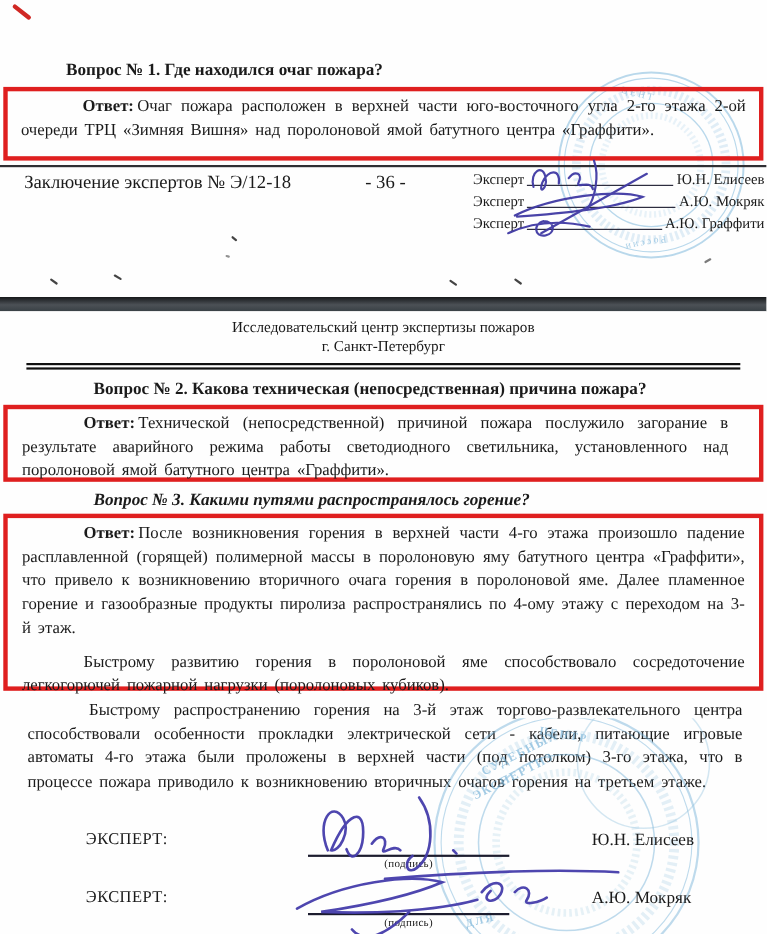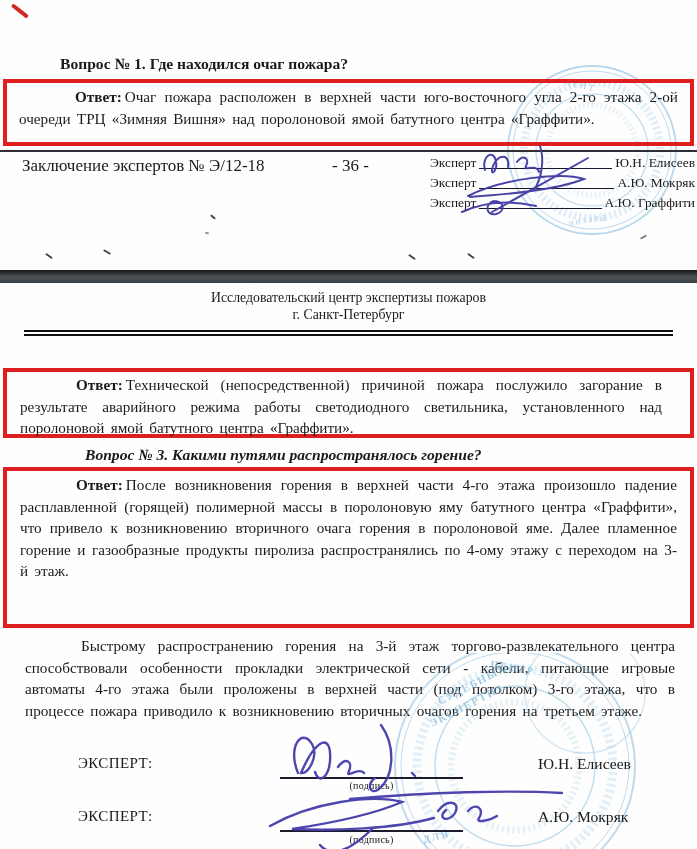--- a/index.html
+++ b/index.html
@@ -103,29 +103,31 @@
 
   <div id="band" class="abs"></div>
 
   <div id="page2" class="page">
 
     <div class="abs orgline" style="top:6px;left:0;">Исследовательский центр экспертизы пожаров</div>
     <div class="abs orgline" style="top:23px;left:0;">г. Санкт-Петербург</div>
 
     <div class="abs dline" style="top:47px;left:24px;width:649px;"></div>
 
+    <div class="abs q" style="top:62px;left:85px;">Вопрос № 2. Какова техническая (непосредственная) причина пожара?</div>
 
     <div class="abs redbox" style="top:85px;left:3px;width:691px;height:70px;padding:2px 28px 0 13px;">
       <p class="body-text"><b>Ответ:</b><span>Технической (непосредственной) причиной пожара послужило загорание в результате аварийного режима работы светодиодного светильника, установленного над поролоновой ямой батутного центра «Граффити».</span></p>
     </div>
 
     <div class="abs q" style="top:163px;left:85px;font-style:italic;">Вопрос № 3. Какими путями распространялось горение?</div>
 
     <div class="abs redbox" style="top:184px;left:3px;width:691px;height:161px;padding:3px 13px 0 13px;">
       <p class="body-text"><b>Ответ:</b><span>После возникновения горения в верхней части 4-го этажа произошло падение расплавленной (горящей) полимерной массы в поролоновую яму батутного центра «Граффити», что привело к возникновению вторичного очага горения в поролоновой яме. Далее пламенное горение и газообразные продукты пиролиза распространялись по 4-ому этажу с переходом на 3-й этаж.</span></p>
+      <p class="body-text" style="margin-top:9px;">Быстрому развитию горения в поролоновой яме способствовало сосредоточение легкогорючей пожарной нагрузки (поролоновых кубиков).</p>
     </div>
 
     <p class="abs body-text" style="top:352px;left:25px;width:650px;">Быстрому распространению горения на 3-й этаж торгово-развлекательного центра способствовали особенности прокладки электрической сети - кабели, питающие игровые автоматы 4-го этажа были проложены в верхней части (под потолком) 3-го этажа, что  в процессе пожара приводило к возникновению вторичных очагов горения на третьем этаже.</p>
 
     <svg class="abs stamp" style="left:360px;top:370px;opacity:.8;" width="320" height="200" viewBox="0 0 320 200">
       <g fill="none" stroke="#79b4d8" stroke-opacity=".6">
         <circle cx="155" cy="113" r="120" stroke-width="2"></circle>
         <circle cx="155" cy="113" r="114" stroke-width="1"></circle>
         <circle cx="155" cy="113" r="80" stroke-width="1.4"></circle>
         <circle cx="155" cy="113" r="98" stroke-width="9" stroke-opacity=".25" stroke-dasharray="3 3"></circle>

